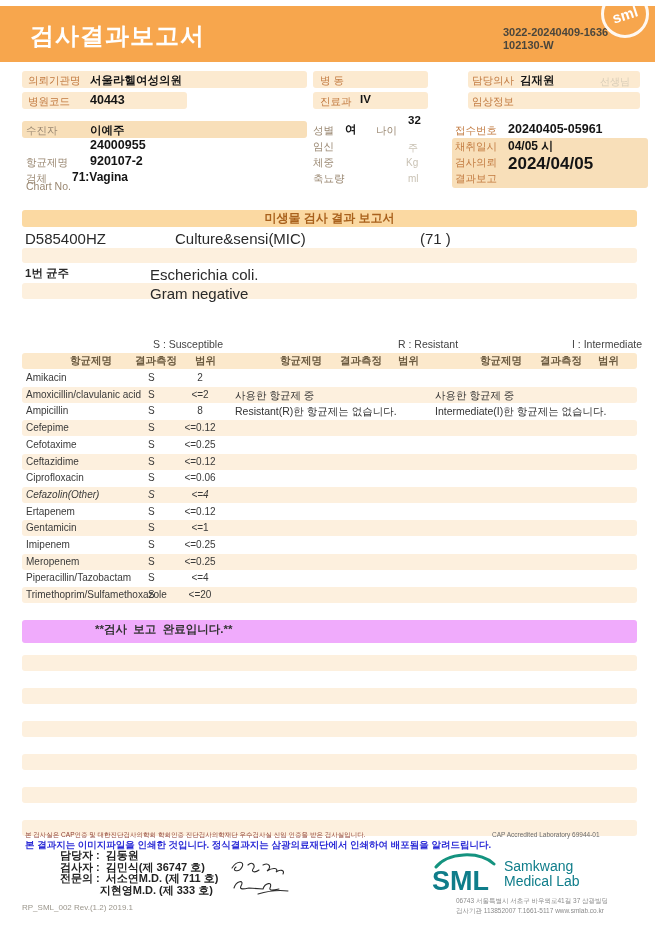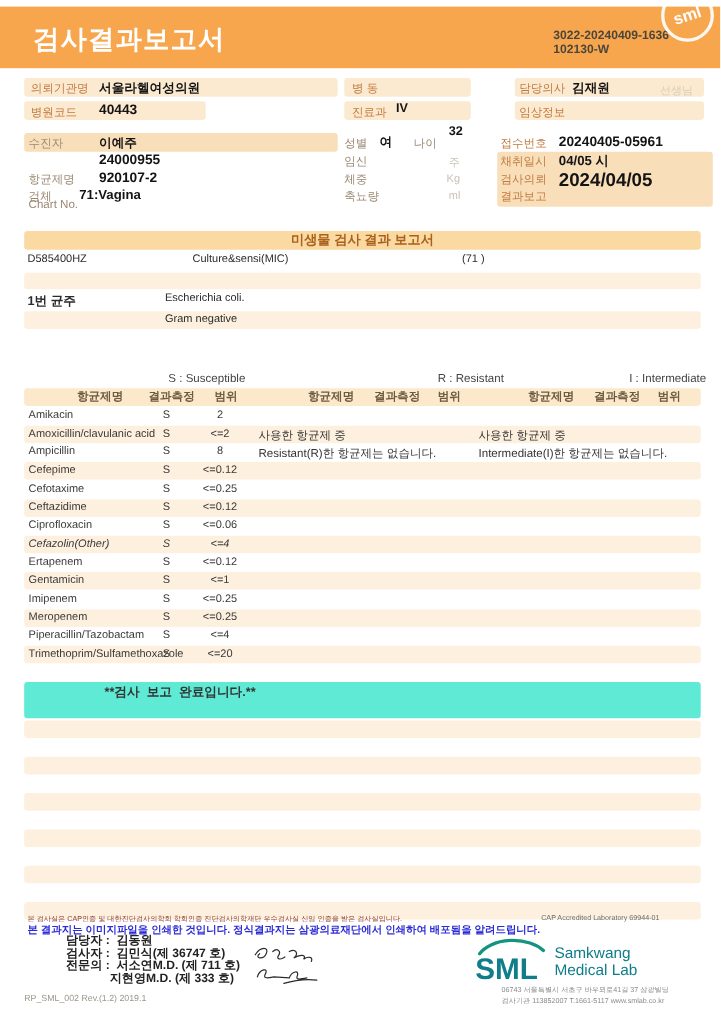--- a/index.html
+++ b/index.html
@@ -20,38 +20,38 @@
   .lbl{position:absolute;font-size:10.5px;color:#C1793F;white-space:nowrap;}
   .lbl2{position:absolute;font-size:10.5px;color:#9a8872;white-space:nowrap;}
   .val{position:absolute;font-size:11.5px;font-weight:bold;color:#141414;white-space:nowrap;}
   .unit{position:absolute;font-size:10px;color:#c9c2b4;white-space:nowrap;}
   .suffix{position:absolute;font-size:10px;color:#d8cdb8;white-space:nowrap;}
 
   
   .sec-band{position:absolute;left:22px;width:615px;height:17px;background:#FBD9A2;border-radius:3px;
             text-align:center;font-size:12px;font-weight:bold;color:#A9611C;line-height:17px;}
   .stripe{position:absolute;left:22px;width:615px;height:15px;background:#FDF0DE;border-radius:3px;}
-  .row-txt{position:absolute;font-size:10px;color:#2a2a2a;white-space:nowrap;}
+  .row-txt{position:absolute;font-size:15px;color:#2a2a2a;white-space:nowrap;}
 
   
   .ast-title{position:absolute;left:22px;width:615px;height:17px;background:#FBDDAC;border-radius:3px;
              text-align:center;font-size:12px;font-weight:bold;color:#222;line-height:17px;}
   .legend{position:absolute;font-size:10.5px;color:#444;white-space:nowrap;}
   .colhead{position:absolute;left:22px;width:615px;height:16px;background:#FCE9CC;border-radius:3px;}
   .colhead span{position:absolute;top:1px;font-size:10.5px;font-weight:bold;color:#6C5B40;}
   .ast-row{position:absolute;left:22px;width:615px;height:16px;}
   .ast-row.alt{background:#FDF0DE;border-radius:3px;}
   .a-name{position:absolute;left:4px;top:2px;font-size:10px;color:#3a3a3a;white-space:nowrap;}
   .a-res{position:absolute;left:126px;top:2px;font-size:10px;color:#3a3a3a;}
   .a-range{position:absolute;left:150px;top:2px;width:56px;text-align:center;font-size:10px;color:#3a3a3a;}
   .a-mid{position:absolute;left:213px;top:2px;font-size:10.5px;color:#333;white-space:nowrap;}
   .a-side{position:absolute;left:413px;top:2px;font-size:10.5px;color:#333;white-space:nowrap;}
 
   
-  .done-band{position:absolute;left:22px;top:620px;width:615px;height:33px;background:#5eead4;border-radius:3px;}
+  .done-band{position:absolute;left:22px;top:620px;width:615px;height:23px;background:#f0abfc;border-radius:3px;}
   .done-msg{position:absolute;left:73px;top:2px;font-size:11.5px;font-weight:bold;color:#333;white-space:pre;}
   .done-date{position:absolute;left:278px;top:2px;font-size:11.5px;color:#444;white-space:pre;}
 
   
   .cap-line{position:absolute;left:25px;top:831px;font-size:6.5px;color:#8B3A2E;white-space:nowrap;}
   .cap-right{position:absolute;left:492px;top:831px;font-size:6.5px;color:#6a6a6a;white-space:nowrap;}
   .notice{position:absolute;left:25px;top:839px;font-size:9.5px;font-weight:bold;color:#2B2BD6;white-space:nowrap;}
   .staff{position:absolute;left:60px;top:850px;font-size:11px;font-weight:bold;color:#222;line-height:11.5px;}
   .staff div{white-space:pre;}
   .sig{position:absolute;left:228px;top:856px;}

